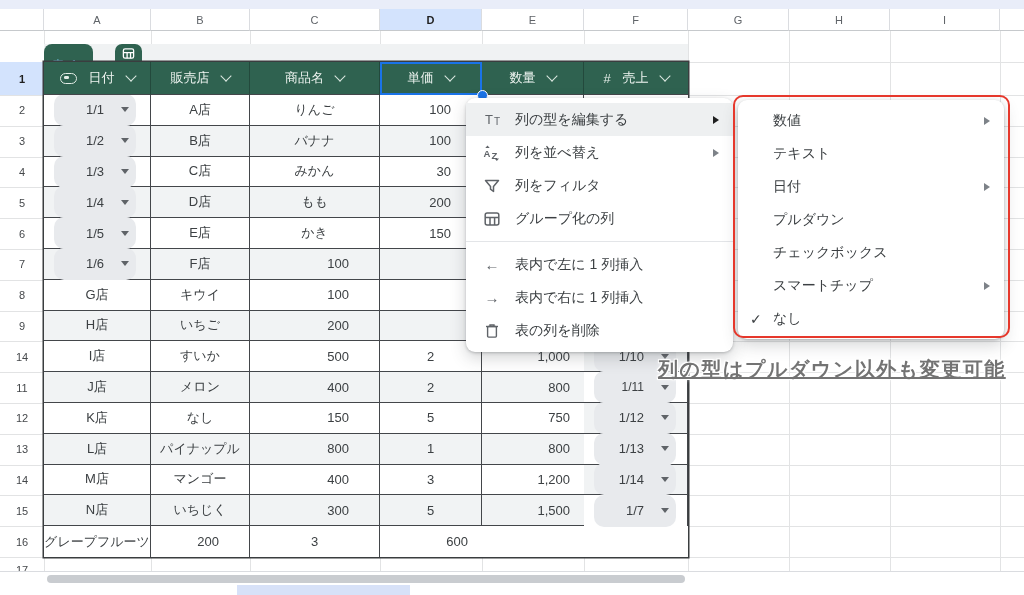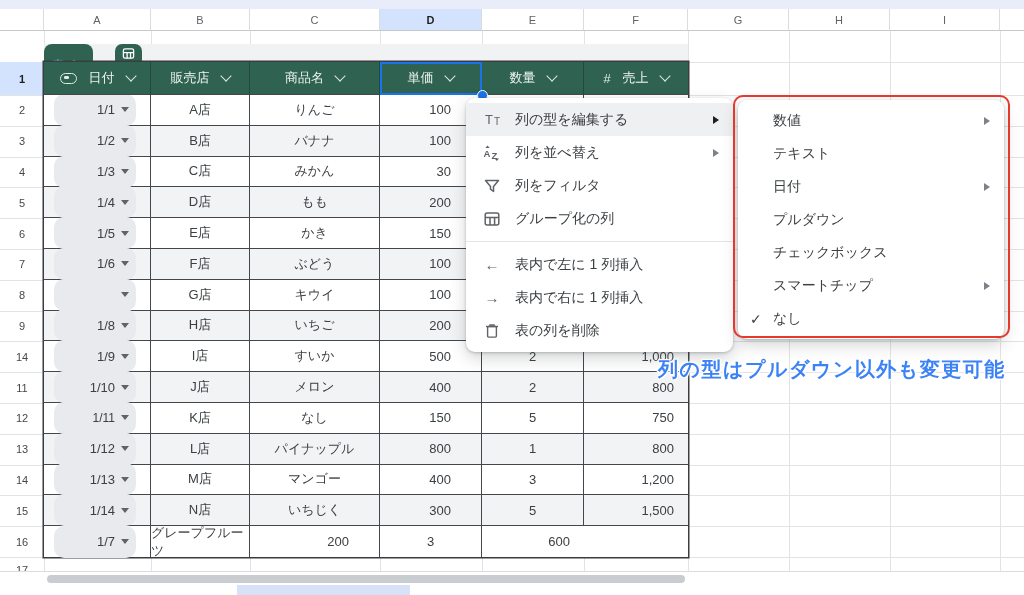--- a/index.html
+++ b/index.html
@@ -39,21 +39,21 @@
   .hash{font-size:13px;color:#e2ece6;font-weight:500;}
   .td{border-right:1px solid #43464a;border-bottom:1px solid #43464a;box-sizing:border-box;
       display:flex;align-items:center;font-size:13px;color:#3c4043;background:#fff;}
   .td.band2{background:#f1f3f4;}
   .td.last{border-right:none;}
   .td.bot{border-bottom:none;}
   .td.c-center{justify-content:center;}
   .td.c-price{justify-content:flex-end;padding-right:30px;}
   .td.c-sales{justify-content:flex-end;padding-right:14px;}
   .chip{height:32px;width:82px;margin-left:10px;background:#e8eaed;border-radius:10px;display:flex;
-      align-items:center;justify-content:flex-end;gap:6px;padding-right:7px;box-sizing:border-box;}
+      align-items:center;justify-content:flex-end;gap:17px;padding-right:7px;box-sizing:border-box;}
   .chip-arrow{width:0;height:0;border-left:4px solid transparent;border-right:4px solid transparent;
       border-top:5px solid #5f6368;flex:none;}
   
   .tab{left:44px;top:44px;height:18px;padding:12px 8px;background:#2f6250;border-radius:8px 8px 0 0;
       display:flex;align-items:center;gap:2px;z-index:3;color:#7dd3fc;font-size:12px;}
   .tabbtn{left:115px;top:44px;width:27px;height:18px;background:#2f6250;border-radius:7px 7px 0 0;
       display:flex;align-items:center;justify-content:center;z-index:3;}
   
   .selbox{left:380px;top:62px;width:102px;height:33px;border:2px solid #1a73e8;box-sizing:border-box;z-index:4;}
   .fillhandle{left:477px;top:90px;width:9px;height:9px;border-radius:50%;background:#1a73e8;
@@ -70,23 +70,23 @@
       border-left:6px solid #7d8288;flex:none;}
   .mi-arrow.dark{border-left-color:#1f1f1f;}
   .menu-divider{height:1px;background:#e3e5e8;margin:6px 0;}
   .submenu{left:738px;top:100px;width:266px;padding:4px 0;background:#fff;border-radius:9px;z-index:6;
       box-shadow:0 1px 3px rgba(60,64,67,.3),0 6px 16px rgba(60,64,67,.22);}
   .sm-item{height:33px;display:flex;align-items:center;padding:0 14px 0 12px;font-size:14px;color:#3c4043;}
   .sm-check{width:23px;font-size:14px;color:#3c4043;flex:none;}
   .sm-label{flex:1;white-space:nowrap;}
   .redbox{left:733px;top:95px;width:277px;height:243px;border:2.5px solid #e6382c;border-radius:10px;
       z-index:8;box-sizing:border-box;pointer-events:none;}
-  .annotation{left:658px;top:356px;font-size:20px;font-weight:700;color:#3b82f6;z-index:9;
+  .annotation{left:658px;top:356px;font-size:20px;font-weight:700;color:#737373;z-index:9;
       white-space:nowrap;letter-spacing:1.5px;
-      text-shadow:-1px -1px 0 #fff,1px -1px 0 #fff,-1px 1px 0 #fff,1px 1px 0 #fff,0 0 5px rgba(255,255,255,.9);}
+      text-shadow:-1px -1px 0 #fff,1px -1px 0 #fff,-1px 1px 0 #fff,1px 1px 0 #fff,0 0 5px rgba(255,255,255,.9);text-decoration:underline;}
   
   .hscroll-strip{left:0;top:571px;width:1024px;height:14px;background:#fff;border-top:1px solid #dadce0;
       box-sizing:border-box;z-index:5;}
   .hscroll-thumb{position:absolute;left:47px;top:3px;width:638px;height:8px;background:#c9ccd0;border-radius:4px;}
   .bottom-bar{left:0;top:585px;width:1024px;height:10px;background:#fff;z-index:5;}
   .blue-seg{position:absolute;left:237px;top:0;width:173px;height:10px;background:#d7e1f8;}
 </style>
 </head>
 <body>
 
@@ -282,23 +282,20 @@
       <div class="td c-sales last"></div>
       <div class="td band2">
         <div class="chip">
           <div style="font-size: 13px;">1/6</div>
           <div class="chip-arrow"></div>
         </div>
       </div>
       <div class="td c-center band2">
         <div>F店</div>
       </div>
-      <div class="td c-center band2">
-        <div>ぶどう</div>
-      </div>
       <div class="td c-price band2">
         <div>100</div>
       </div>
       <div class="td c-center band2"></div>
       <div class="td c-sales band2 last"></div>
       <div class="td">
         <div class="chip">
           <div style="font-size: 13px; margin-top: 48px;">1/7</div>
           <div class="chip-arrow"></div>
         </div>

